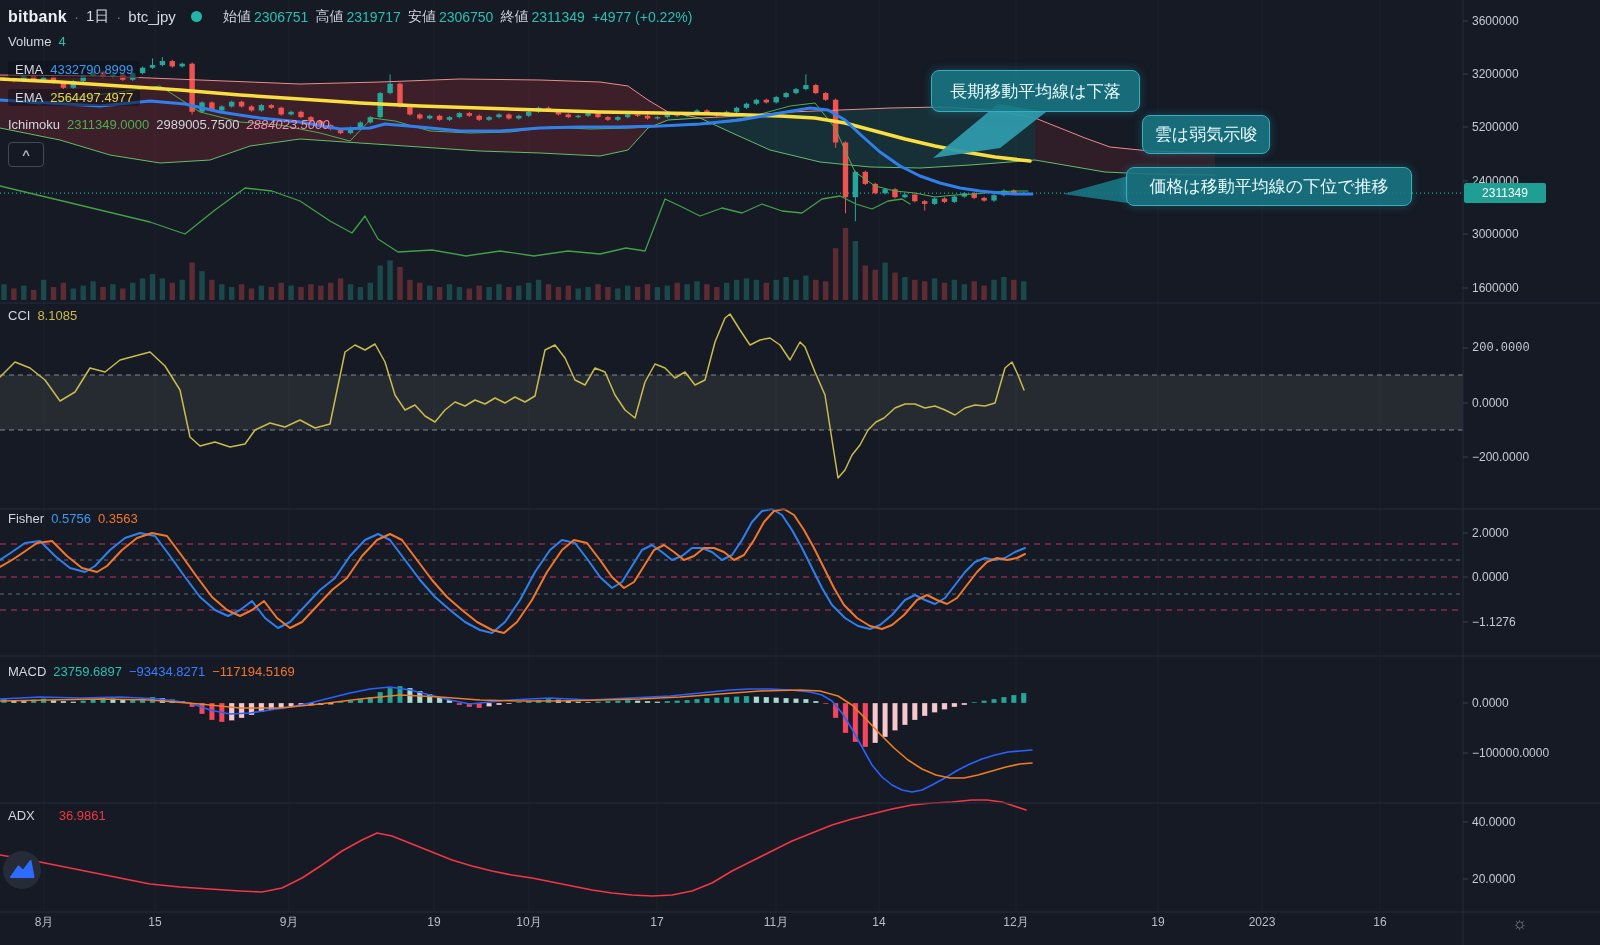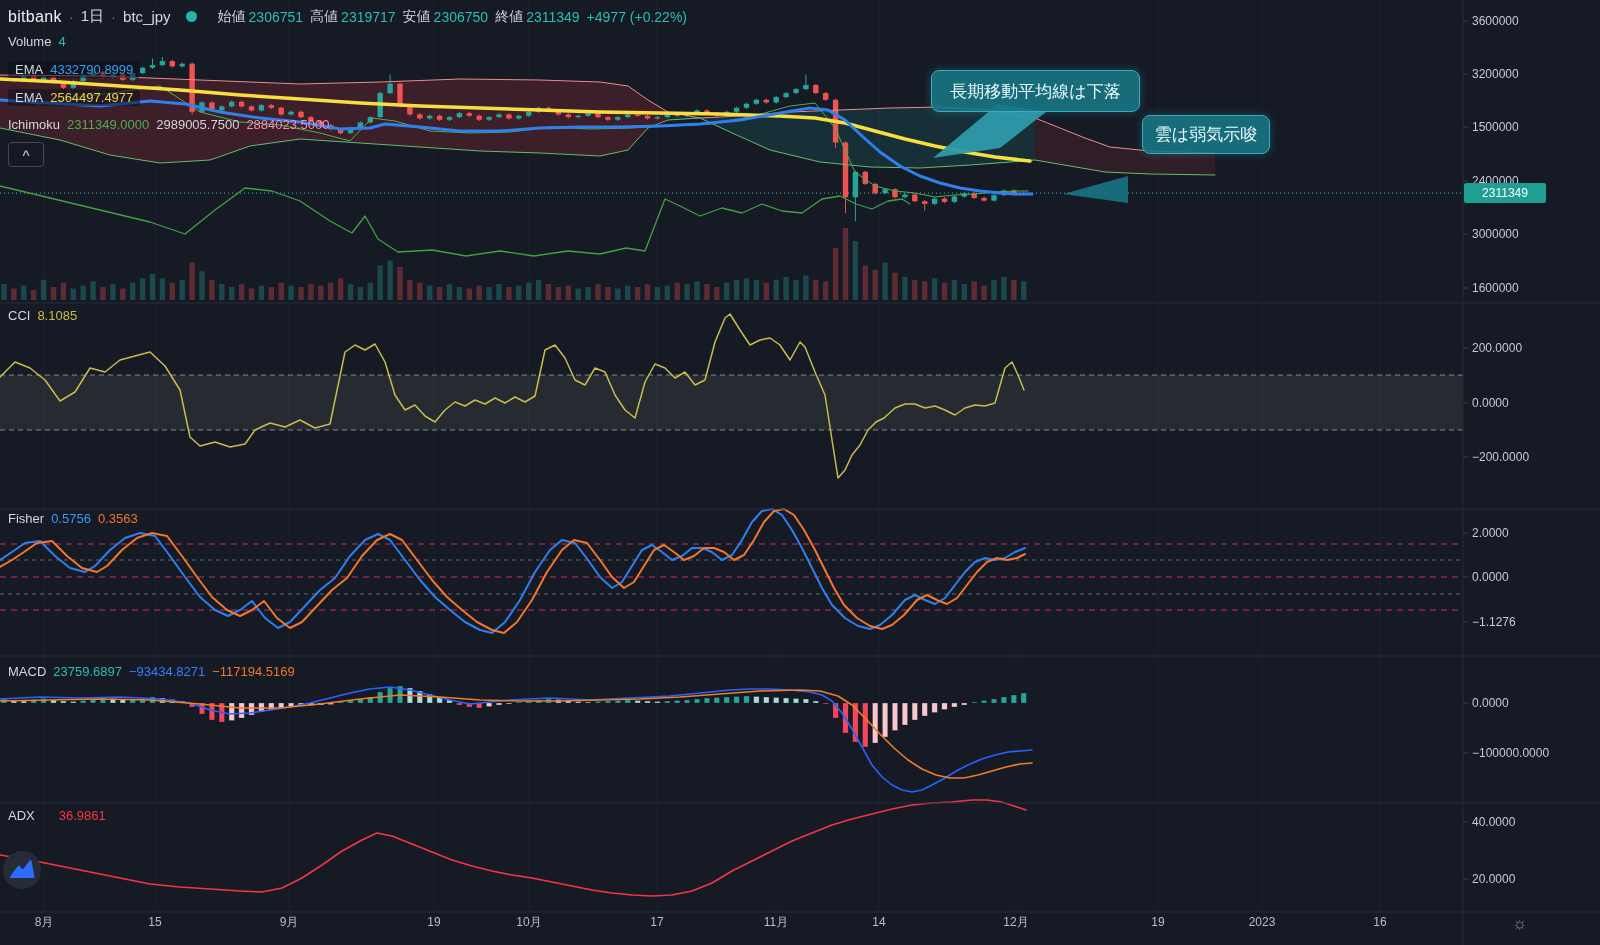--- a/index.html
+++ b/index.html
@@ -1,33 +1,33 @@
 <!DOCTYPE html>
 <html><head>
 <meta charset="utf-8">
 <style>
   html,body{margin:0;padding:0;background:#10141f;}
   #app{position:relative;width:1600px;height:945px;background:#151a25;overflow:hidden;
        font-family:"Liberation Sans","DejaVu Sans",sans-serif;}
   #chart{position:absolute;left:0;top:0;}
   .row{position:absolute;display:flex;align-items:center;gap:7px;white-space:nowrap;z-index:5;}
   .chip{background:rgba(13,17,27,0.55);border-radius:3px;padding:1px 7px;display:flex;gap:7px;align-items:center;}
-  .hdr-sym{font-size:16px;font-weight:normal;color:#eceff4;letter-spacing:.3px;}
+  .hdr-sym{font-size:16px;font-weight:bold;color:#eceff4;letter-spacing:.3px;}
   .hdr-txt{font-size:15px;color:#d5d9e0;}
   .hdr-dot{width:11px;height:11px;border-radius:50%;background:#22b5a8;margin:0 14px 0 8px;}
   .ohlc-lbl{font-size:14px;color:#cfd3dc;}
   .ohlc-val{font-size:14px;color:#2abfb2;margin-left:-4px;}
   .chg{font-size:14px;color:#2abfb2;}
   .lg-lbl{font-size:13px;color:#d3d6de;}
   .v-teal{font-size:13px;color:#2abfb2;}
   .v-blue{font-size:13px;color:#3d9af0;}
   .v-yellow{font-size:13px;color:#e8d44d;}
   .v-green{font-size:13px;color:#4caf50;}
   .v-white{font-size:13px;color:#d1d4dc;}
-  .v-pink{font-size:13px;color:#f48fb1;}
+  .v-pink{font-size:13px;color:#f48fb1;font-style:italic;}
   .v-orange{font-size:13px;color:#f2762c;}
   .v-red{font-size:13px;color:#f23645;}
   .v-macdblue{font-size:13px;color:#3d7bff;}
   .collapse-btn{position:absolute;left:8px;top:142px;width:34px;height:23px;border:1px solid #434855;
        border-radius:4px;color:#b2b5be;display:flex;align-items:center;justify-content:center;
        font-size:13px;font-weight:bold;z-index:5;cursor:pointer;background:rgba(19,24,35,.4);}
   .axis-label{position:absolute;left:1472px;transform:translateY(-50%);font-size:12px;color:#c5cad3;z-index:4;}
   .time-label{position:absolute;top:922px;transform:translate(-50%,-50%);font-size:12px;color:#b8bdc7;z-index:4;}
   .price-tag{position:absolute;left:1464px;top:183px;width:82px;height:20px;background:#1f9e94;color:#fff;
        font-size:12px;display:flex;align-items:center;justify-content:center;border-radius:2px;z-index:6;}
@@ -582,31 +582,34 @@
     <span class="lg-lbl">ADX</span>
     <span class="v-red">36.9861</span>
   </div>
 
   <div class="callout callout-1">
     <span>長期移動平均線は下落</span>
   </div>
   <div class="callout callout-2">
     <span>雲は弱気示唆</span>
   </div>
+  <div class="callout callout-3">
+    <span>価格は移動平均線の下位で推移</span>
+  </div>
 
   <div class="price-tag">2311349</div>
 
   <div id="labels">
       <div class="axis-label" style="top: 21px;">3600000</div>
       <div class="axis-label" style="top: 74px;">3200000</div>
-      <div class="axis-label" style="top: 127px;">1500000</div>
+      <div class="axis-label" style="top: 127px;">5200000</div>
       <div class="axis-label" style="top: 181px;">2400000</div>
       <div class="axis-label" style="top: 234px;">3000000</div>
       <div class="axis-label" style="top: 288px;">1600000</div>
-      <div class="axis-label" style="top: 348px;">200.0000</div>
+      <div class="axis-label" style="top: 348px; font-family: Liberation Mono, monospace;">200.0000</div>
       <div class="axis-label" style="top: 403px;">0.0000</div>
       <div class="axis-label" style="top: 457px;">−200.0000</div>
       <div class="axis-label" style="top: 533px;">2.0000</div>
       <div class="axis-label" style="top: 577px;">0.0000</div>
       <div class="axis-label" style="top: 622px;">−1.1276</div>
       <div class="axis-label" style="top: 703px;">0.0000</div>
       <div class="axis-label" style="top: 753px;">−100000.0000</div>
       <div class="axis-label" style="top: 822px;">40.0000</div>
       <div class="axis-label" style="top: 879px;">20.0000</div>
       <div class="time-label" style="left: 44px;">8月</div>

